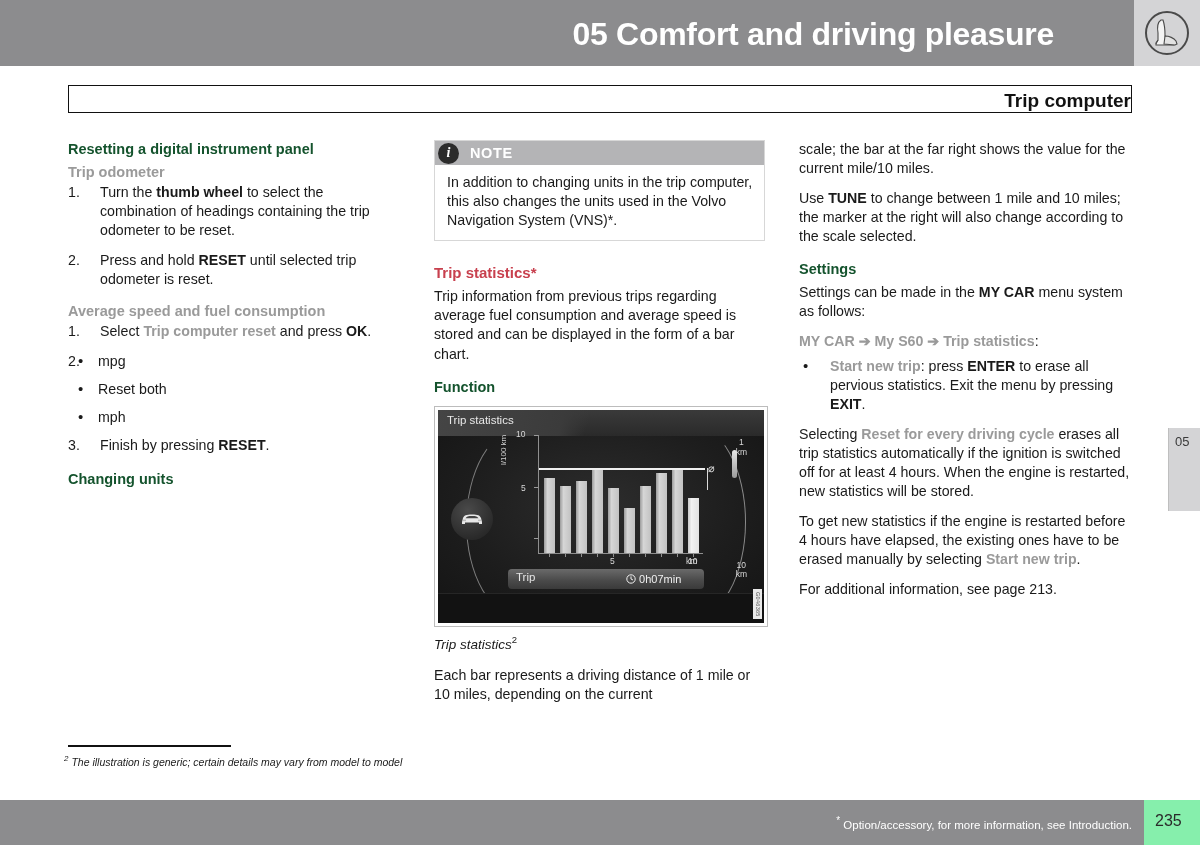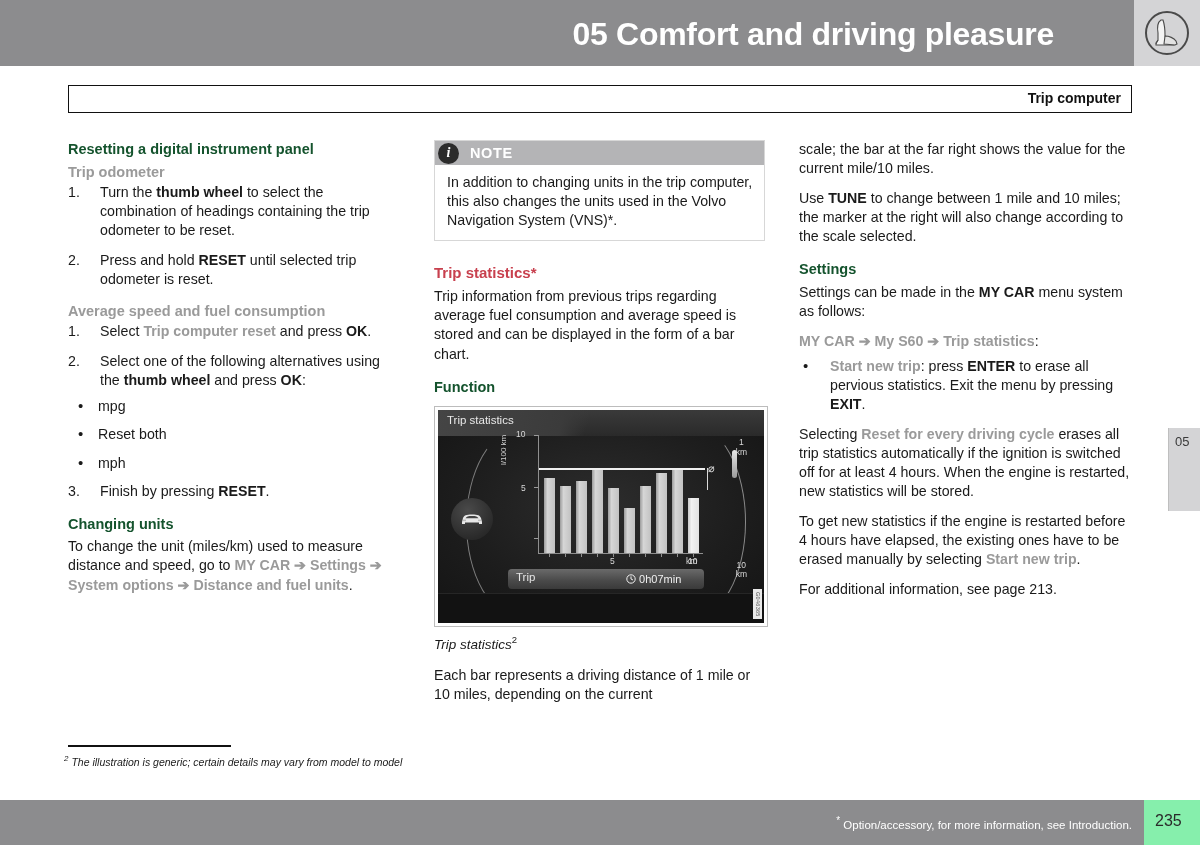--- a/index.html
+++ b/index.html
@@ -29,22 +29,22 @@
     display:flex; align-items:center; justify-content:center;
   }
   .seat-icon { display:block; }
 
   
   .titlebar {
     position:absolute; left:68px; top:85px; width:1064px; height:28px;
     border:1.5px solid #111; background:#fff;
   }
   .titlebar-label {
-    position:absolute; right:10px; top:4px;
-    font-size:14px; font-weight:bold; color:#111;
+    position:absolute; right:0; top:4px;
+    font-size:19px; font-weight:bold; color:#111;
   }
 
   
   .col { position:absolute; top:140px; width:331px; }
   .col1 { left:68px; }
   .col2 { left:434px; }
   .col3 { left:799px; }
 
   h3.h-black {
     font-size:14.5px; font-weight:bold; color:#14532d;
@@ -308,39 +308,37 @@
 
   <h4 class="h-grey">Average speed and fuel consumption</h4>
 
   <ol class="steps" style="margin-bottom:0">
     <li>
       <span class="num">1.</span>
       <span><span>Select </span><span class="g">Trip computer reset</span><span> and press </span><span class="b">OK</span><span>.</span></span>
     </li>
     <li style="margin-bottom:0">
       <span class="num">2.</span>
-      <span><span>Select one of the following alternatives using the </span><span class="b">thumb wheel</span><span> and press </span><span class="b">OK</span><span>:</span></span>
     </li>
   </ol>
 
   <ul class="bullets">
     <li>mpg</li>
     <li>Reset both</li>
     <li>mph</li>
   </ul>
 
   <ol class="steps">
     <li>
       <span class="num">3.</span>
       <span><span>Finish by pressing </span><span class="b">RESET</span><span>.</span></span>
     </li>
   </ol>
 
   <h3 class="h-black" style="margin-top:14px">Changing units</h3>
-  <p class="body"><span>To change the unit (miles/km) used to measure distance and speed, go to </span><span class="g">MY CAR</span><span class="g arrow"> ➔ </span><span class="g">Settings</span><span class="g arrow"> ➔ </span><span class="g">System options</span><span class="g arrow"> ➔ </span><span class="g">Distance and fuel units</span><span>.</span></p>
 </div>
 
 <div class="col col2">
 
   <div class="notebox">
     <div class="note-head">
       <div class="note-icon">i</div>
       <div class="note-title">NOTE</div>
     </div>
     <div class="note-body">In addition to changing units in the trip computer, this also changes the units used in the Volvo Navigation System (VNS)*.</div>

